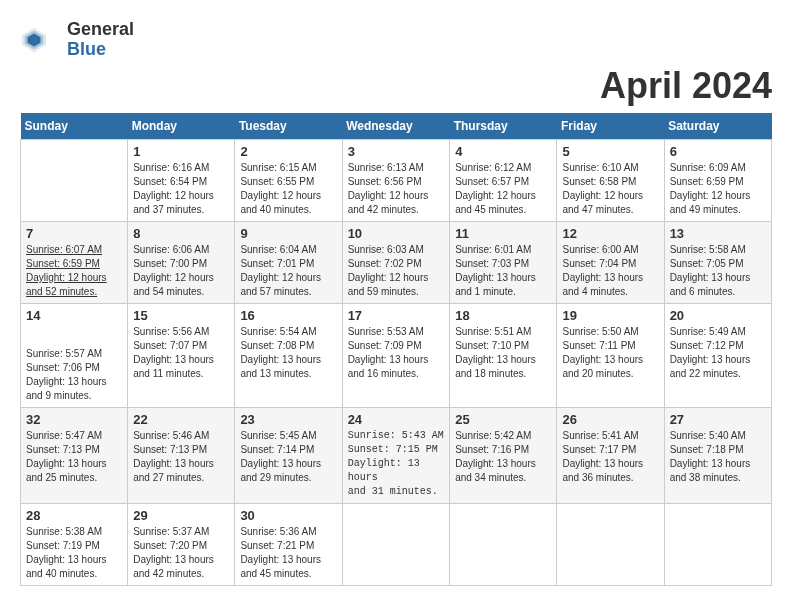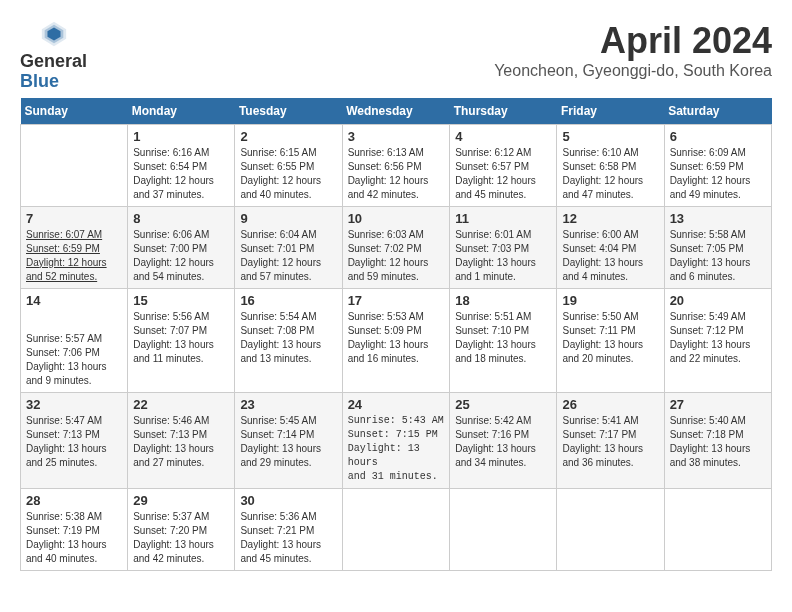--- a/index.html
+++ b/index.html
@@ -12,22 +12,21 @@
     }
     .header {
       display: flex;
       align-items: flex-start;
       justify-content: space-between;
       margin-bottom: 6px;
     }
     .logo {
       display: flex;
       align-items: center;
-      gap: 4px;
-      flex-direction: column;
+      gap: 19px;
     }
     .logo-text {
       display: flex;
       flex-direction: column;
       line-height: 1.1;
     }
     .logo-general {
       font-size: 18px;
       font-weight: bold;
       color: #333;
@@ -41,20 +40,21 @@
       width: 28px;
       height: 28px;
     }
     .title-section {
       text-align: right;
     }
     .month-title {
       font-size: 36px;
       font-weight: bold;
       color: #333;
+      margin-top: 45px;
     }
     .location {
       font-size: 16px;
       color: #555;
     }
     table {
       width: 100%;
       border-collapse: collapse;
       font-size: 11px;
     }
@@ -105,21 +105,20 @@
       <polygon points="15,5 25,11 25,19 15,25 5,19 5,11" fill="#2e6da4" opacity="0.3"></polygon>
       <polygon points="15,8 22,12 22,18 15,22 8,18 8,12" fill="#2e6da4"></polygon>
     </svg>
     <div class="logo-text">
       <span class="logo-general">General</span>
       <span class="logo-blue">Blue</span>
     </div>
   </div>
   <div class="title-section">
     <div class="month-title">April 2024</div>
-    <div class="location">Yeoncheon, Gyeonggi-do, South Korea</div>
   </div>
 </div>
 
 <table>
   <thead>
     <tr>
     <th>Sunday</th>
         <th>Monday</th>
         <th>Tuesday</th>
         <th>Wednesday</th>
@@ -206,21 +205,21 @@
         <td>
           <span class="day-number">11</span>
           <div class="day-info" style="white-space: pre-line;">Sunrise: 6:01 AM
 Sunset: 7:03 PM
 Daylight: 13 hours
 and 1 minute.</div>
         </td>
         <td>
           <span class="day-number">12</span>
           <div class="day-info" style="white-space: pre-line;">Sunrise: 6:00 AM
-Sunset: 4:04 PM
+Sunset: 7:04 PM
 Daylight: 13 hours
 and 4 minutes.</div>
         </td>
         <td>
           <span class="day-number">13</span>
           <div class="day-info" style="white-space: pre-line;">Sunrise: 5:58 AM
 Sunset: 7:05 PM
 Daylight: 13 hours
 and 6 minutes.</div>
         </td>
@@ -243,21 +242,21 @@
         <td>
           <span class="day-number">16</span>
           <div class="day-info" style="white-space: pre-line;">Sunrise: 5:54 AM
 Sunset: 7:08 PM
 Daylight: 13 hours
 and 13 minutes.</div>
         </td>
         <td>
           <span class="day-number">17</span>
           <div class="day-info" style="white-space: pre-line;">Sunrise: 5:53 AM
-Sunset: 5:09 PM
+Sunset: 7:09 PM
 Daylight: 13 hours
 and 16 minutes.</div>
         </td>
         <td>
           <span class="day-number">18</span>
           <div class="day-info" style="white-space: pre-line;">Sunrise: 5:51 AM
 Sunset: 7:10 PM
 Daylight: 13 hours
 and 18 minutes.</div>
         </td>

